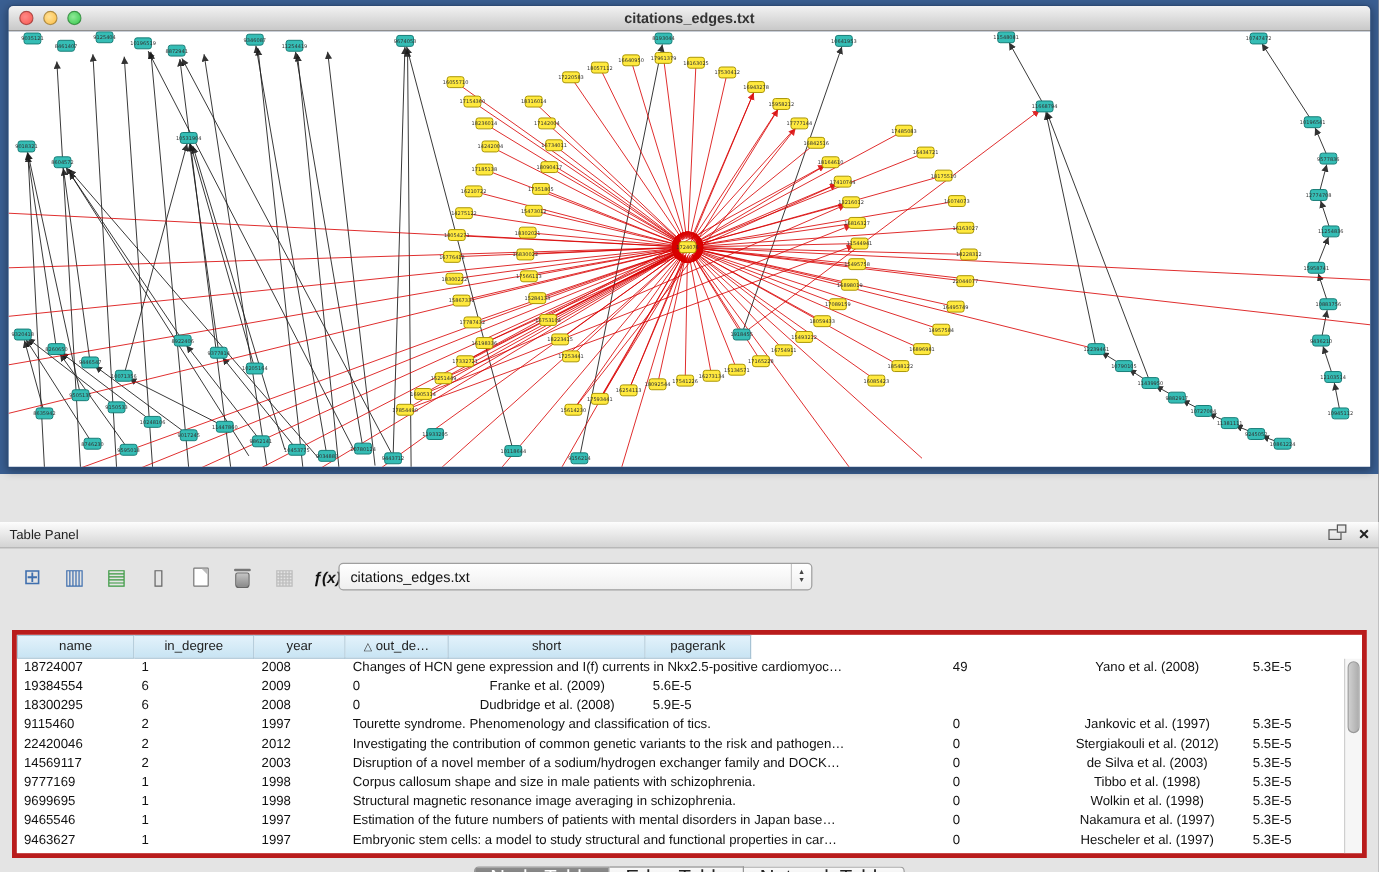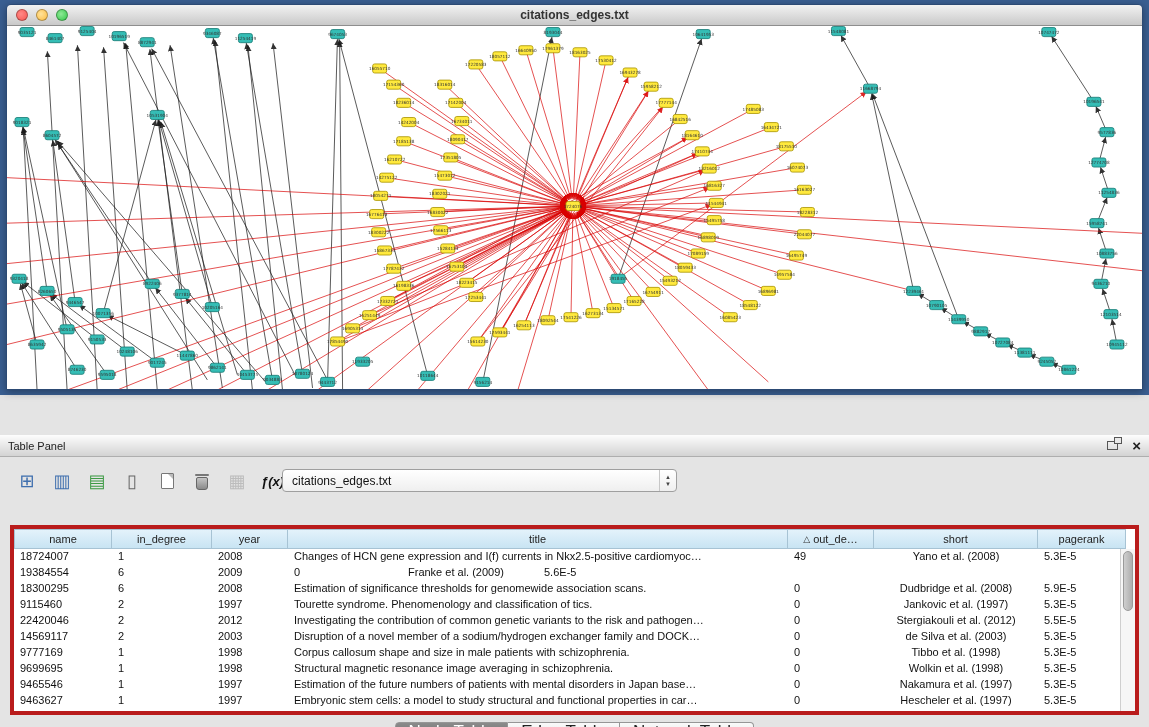--- a/index.html
+++ b/index.html
@@ -797,21 +797,20 @@
           <span>▲</span>
           <span>▼</span>
         </span>
     </div>
 
     <div id="tablewrap">
       <div id="thead">
           <div class="hcell c0">name</div>
           <div class="hcell c1">in_degree</div>
           <div class="hcell c2">year</div>
-          <div class="hcell c3">title</div>
           <div class="hcell c4"><span class="sort">△</span>out_de…</div>
           <div class="hcell c5">short</div>
           <div class="hcell c6">pagerank</div>
         </div>
       <div id="tbody">
           <div class="trow">
             <div class="tcell c0">18724007</div>
             <div class="tcell c1">1</div>
             <div class="tcell c2">2008</div>
             <div class="tcell c3">Changes of HCN gene expression and I(f) currents in Nkx2.5-positive cardiomyoc…</div>
@@ -824,21 +823,20 @@
             <div class="tcell c1">6</div>
             <div class="tcell c2">2009</div>
             <div class="tcell c4">0</div>
             <div class="tcell c5">Franke et al. (2009)</div>
             <div class="tcell c6">5.6E-5</div>
           </div>
           <div class="trow">
             <div class="tcell c0">18300295</div>
             <div class="tcell c1">6</div>
             <div class="tcell c2">2008</div>
-            <div class="tcell c3">Estimation of significance thresholds for genomewide association scans.</div>
             <div class="tcell c4">0</div>
             <div class="tcell c5">Dudbridge et al. (2008)</div>
             <div class="tcell c6">5.9E-5</div>
           </div>
           <div class="trow">
             <div class="tcell c0">9115460</div>
             <div class="tcell c1">2</div>
             <div class="tcell c2">1997</div>
             <div class="tcell c3">Tourette syndrome. Phenomenology and classification of tics.</div>
             <div class="tcell c4">0</div>

